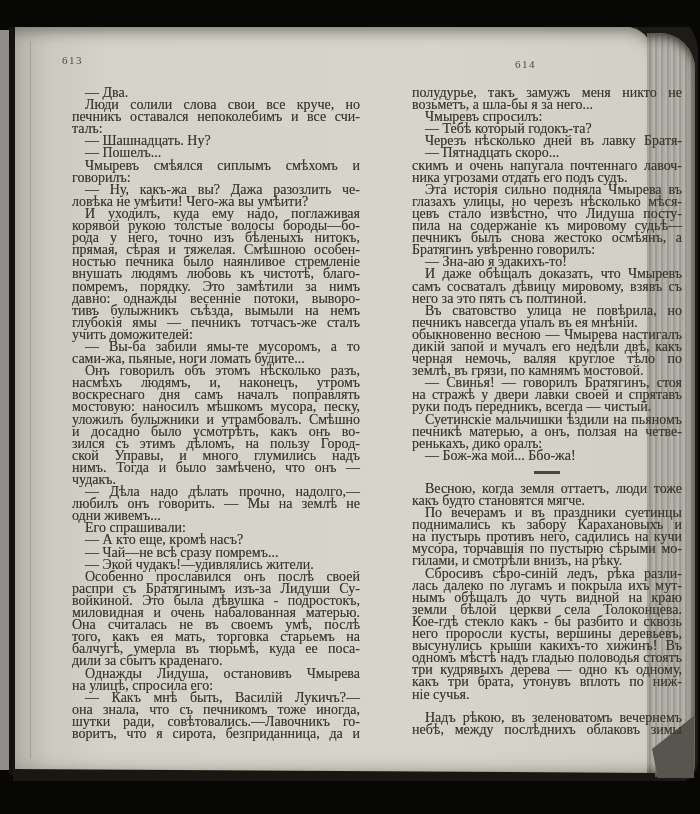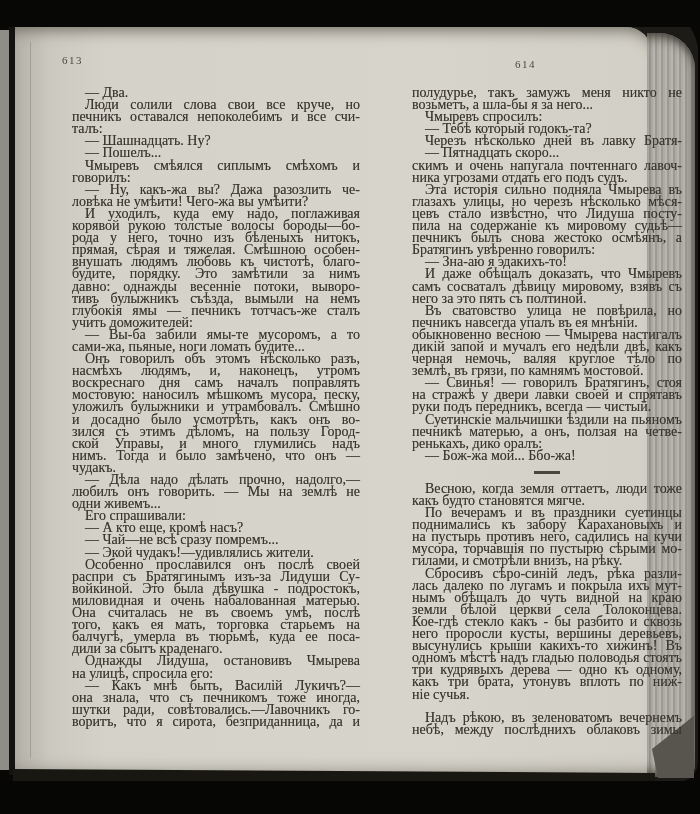--- a/index.html
+++ b/index.html
@@ -78,22 +78,23 @@
       <div class="tline ind">— Шашнадцать. Ну?</div>
       <div class="tline ind">— Пошелъ...</div>
       <div class="tline ind just">Чмыревъ смѣялся сиплымъ смѣхомъ и</div>
       <div class="tline">говорилъ:</div>
       <div class="tline ind just">— Ну, какъ-жа вы? Дажа разозлить че-</div>
       <div class="tline">ловѣка не умѣити! Чего-жа вы умѣити?</div>
       <div class="tline ind just">И уходилъ, куда ему надо, поглаживая</div>
       <div class="tline just">корявой рукою толстые волосы бороды—бо-</div>
       <div class="tline just">рода у него, точно изъ бѣленыхъ нитокъ,</div>
       <div class="tline just">прямая, сѣрая и тяжелая. Смѣшною особен-</div>
+      <div class="tline just">ностью печника было наянливое стремленіе</div>
       <div class="tline just">внушать людямъ любовь къ чистотѣ, благо-</div>
-      <div class="tline just">будите, порядку. Это замѣтили за нимъ</div>
+      <div class="tline just">помремъ, порядку. Это замѣтили за нимъ</div>
       <div class="tline just">давно: однажды весенніе потоки, выворо-</div>
       <div class="tline just">тивъ булыжникъ съѣзда, вымыли на немъ</div>
       <div class="tline just">глубокія ямы — печникъ тотчасъ-же сталъ</div>
       <div class="tline">учить доможителей:</div>
       <div class="tline ind just">— Вы-ба забили ямы-те мусоромъ, а то</div>
       <div class="tline">сами-жа, пьяные, ноги ломать будите...</div>
       <div class="tline ind just">Онъ говорилъ объ этомъ нѣсколько разъ,</div>
       <div class="tline just">насмѣхъ людямъ, и, наконецъ, утромъ</div>
       <div class="tline just">воскреснаго дня самъ началъ поправлять</div>
       <div class="tline just">мостовую: наносилъ мѣшкомъ мусора, песку,</div>

